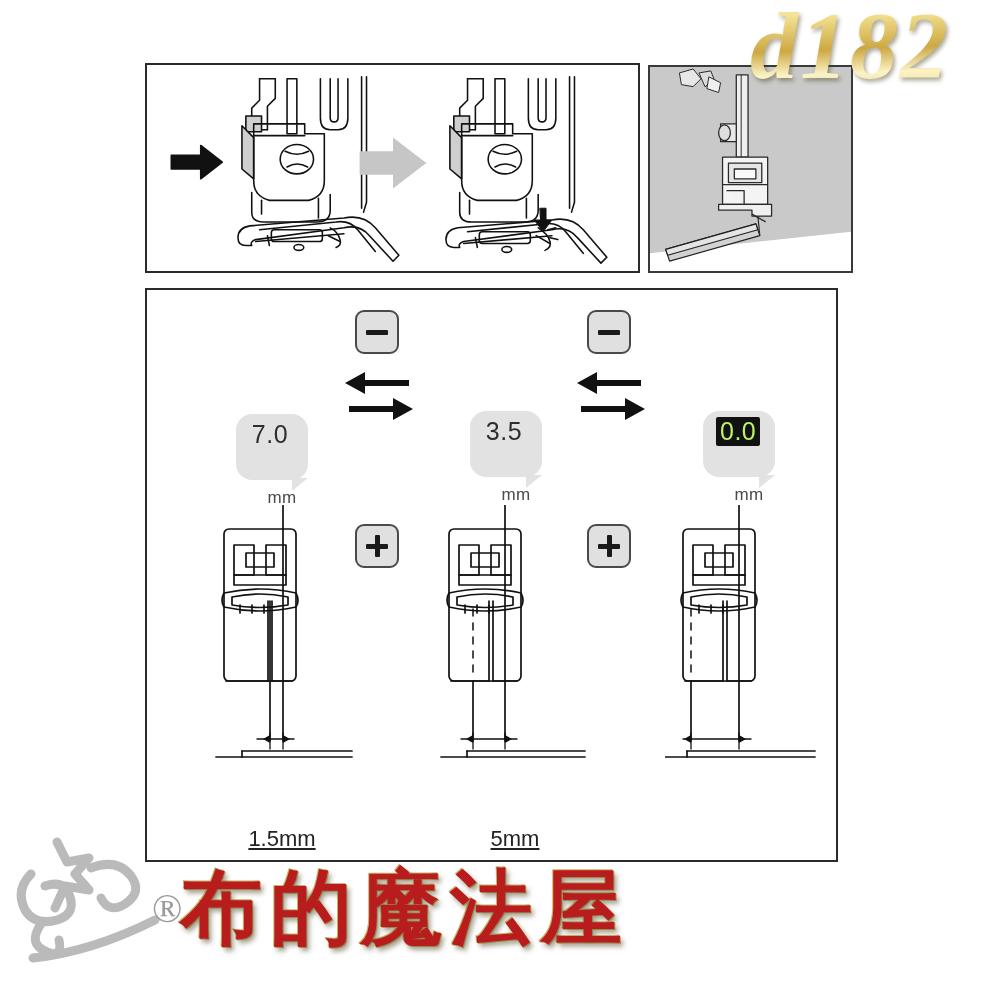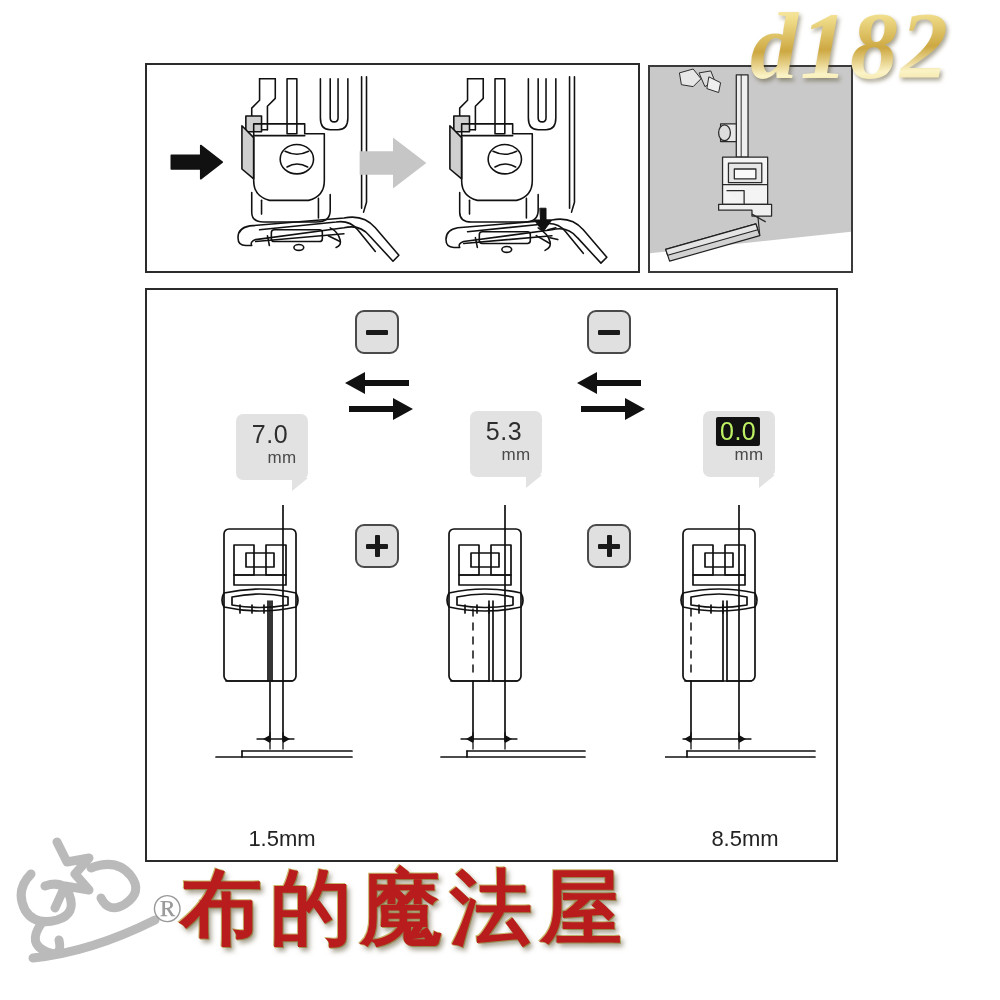--- a/index.html
+++ b/index.html
@@ -9,53 +9,53 @@
   }
   .panel{position:absolute;border:2px solid #2b2b2b;background:#ffffff;box-sizing:border-box;}
   #panel-attach{left:145px;top:63px;width:495px;height:210px;}
   #panel-photo{left:648px;top:65px;width:205px;height:208px;border:2px solid #3a3a3a;background:#ffffff;overflow:hidden;}
   #panel-main{left:145px;top:288px;width:693px;height:574px;}
 
   .svgfull{position:absolute;left:0;top:0;width:100%;height:100%;display:block;}
 
   
   .bubble{
-    position:absolute;width:72px;height:66px;background:#e2e2e2;border-radius:7px;
+    position:absolute;width:72px;height:66px;background:#e2e2e2;border-radius:16px;
     box-sizing:border-box;
   }
   .bubble::after{
     content:"";position:absolute;right:-0px;bottom:-11px;width:16px;height:13px;
     background:#e2e2e2;clip-path:polygon(0 0,100% 0,0 100%);
   }
   .bub-val{
     position:absolute;left:0;right:4px;top:6px;text-align:center;
     font-size:25px;color:#2e2e2e;letter-spacing:.5px;font-family:"Liberation Sans",sans-serif;
   }
   .bub-val.inverted{
     color:#bef264;background:#111111;display:inline-block;left:50%;transform:translateX(-52%);
     right:auto;padding:0 4px;border-radius:2px;
   }
   .bub-unit{
     position:absolute;left:0;right:0;top:34px;text-align:center;
     font-size:17px;color:#4a4a4a;letter-spacing:.3px;
   }
-  .bub-unit.shift{left:20px;}
+  .bub-unit.shift{left:20px;margin-top:40px;}
 
   
   .key{
     position:absolute;width:44px;height:44px;background:#e0e0e0;border:2px solid #4a4a4a;
     border-radius:9px;box-sizing:border-box;
   }
   .key .bar{position:absolute;background:#1a1a1a;border-radius:1px;}
   .key .bar.h{left:9px;right:9px;top:50%;height:5px;margin-top:-2.5px;}
   .key .bar.v{top:9px;bottom:9px;left:50%;width:5px;margin-left:-2.5px;}
 
   .arrowbox{position:absolute;width:72px;height:22px;}
   .lbl-mm{
-    position:absolute;text-align:center;font-size:22px;color:#232323;width:160px;
+    position:absolute;text-align:center;font-size:22px;color:#232323;width:160px;text-decoration:underline;
   }
 
   
   #wm-d182{
     position:absolute;left:700px;top:-6px;width:300px;height:110px;
     font-family:"Liberation Serif", serif;font-style:italic;font-weight:700;
     font-size:96px;line-height:104px;text-align:center;
     background:linear-gradient(178deg,#fdf6d2 0%,#f2e08f 22%,#cda842 50%,#fbf3c6 70%,#e3c86a 100%);
     -webkit-background-clip:text;background-clip:text;color:transparent;
     text-shadow:0 0 0 rgba(0,0,0,0);
@@ -229,21 +229,21 @@
   <div class="key" style="left:440px;top:234px;">
     <span class="bar h"></span>
     <span class="bar v"></span>
   </div>
 
   <div class="bubble" style="left:89px;top:124px;">
     <span class="bub-val">7.0</span>
     <span class="bub-unit shift">mm</span>
   </div>
   <div class="bubble" style="left:323px;top:121px;">
-    <span class="bub-val">5.3</span>
+    <span class="bub-val">3.5</span>
     <span class="bub-unit shift">mm</span>
   </div>
   <div class="bubble" style="left:556px;top:121px;">
     <span class="bub-val inverted">0.0</span>
     <span class="bub-unit shift">mm</span>
   </div>
 
   <svg style="position:absolute;left:55px;top:215px;width:170px;height:320px;" viewBox="0 0 170 320">
     <g fill="none" stroke="#111" stroke-width="1.7" stroke-linejoin="round" stroke-linecap="round">
       <path d="M81,0 L81,24"></path>
@@ -298,20 +298,21 @@
       <path d="M6,252 L150,252"></path>
       <path d="M32,246 L150,246"></path>
       <path d="M32,246 L32,252"></path>
       <path d="M26,234 L82,234" stroke-width="1.3"></path>
       <path d="M38,228 L38,244" stroke-width="1.3"></path>
       <path d="M70,228 L70,244" stroke-width="1.3"></path>
       <path d="M31,234 L38,230 L38,238 Z" fill="#111" stroke="none"></path>
       <path d="M77,234 L70,230 L70,238 Z" fill="#111" stroke="none"></path>
     </g>
   </svg>
+  <div class="lbl-mm" style="left:288px;top:536px;">5mm</div>
 
   <svg style="position:absolute;left:518px;top:215px;width:170px;height:320px;" viewBox="0 0 170 320">
     <g fill="none" stroke="#111" stroke-width="1.7" stroke-linejoin="round" stroke-linecap="round">
       <path d="M74,0 L74,24"></path>
       <rect x="18" y="24" width="72" height="152" rx="5"></rect>
       <path d="M28,40 L48,40 L48,70 L28,70 Z"></path>
       <path d="M60,40 L80,40 L80,70 L60,70 Z"></path>
       <path d="M40,48 L68,48 L68,62 L40,62 Z"></path>
       <path d="M28,70 L80,70 L80,80 L28,80 Z"></path>
       <path d="M18,88 Q54,80 90,88 Q94,96 90,102 Q54,110 18,102 Q14,95 18,88 Z"></path>
@@ -329,21 +330,20 @@
       <path d="M0,252 L150,252"></path>
       <path d="M22,246 L150,246"></path>
       <path d="M22,246 L22,252"></path>
       <path d="M18,234 L86,234" stroke-width="1.3"></path>
       <path d="M26,228 L26,244" stroke-width="1.3"></path>
       <path d="M74,228 L74,244" stroke-width="1.3"></path>
       <path d="M19,234 L26,230 L26,238 Z" fill="#111" stroke="none"></path>
       <path d="M81,234 L74,230 L74,238 Z" fill="#111" stroke="none"></path>
     </g>
   </svg>
-  <div class="lbl-mm" style="left:518px;top:536px;">8.5mm</div>
 </div>
 
 <div id="wm-d182">d182</div>
 
 <svg id="wm-logo" viewBox="0 0 210 150">
   <g fill="none" stroke="#8f8f8f" stroke-width="9" stroke-linecap="round" stroke-linejoin="round" opacity=".85">
     <path d="M52,14 L62,34 L84,30 L70,46 L84,62 L60,58 L50,80"></path>
     <path d="M26,46 Q10,62 20,82 Q30,98 52,92 Q72,86 64,66 Q58,52 40,58"></path>
     <path d="M86,40 Q112,30 126,48 Q138,64 120,76 Q104,86 96,70"></path>
     <path d="M36,96 Q22,116 42,124 Q58,130 54,112"></path>

